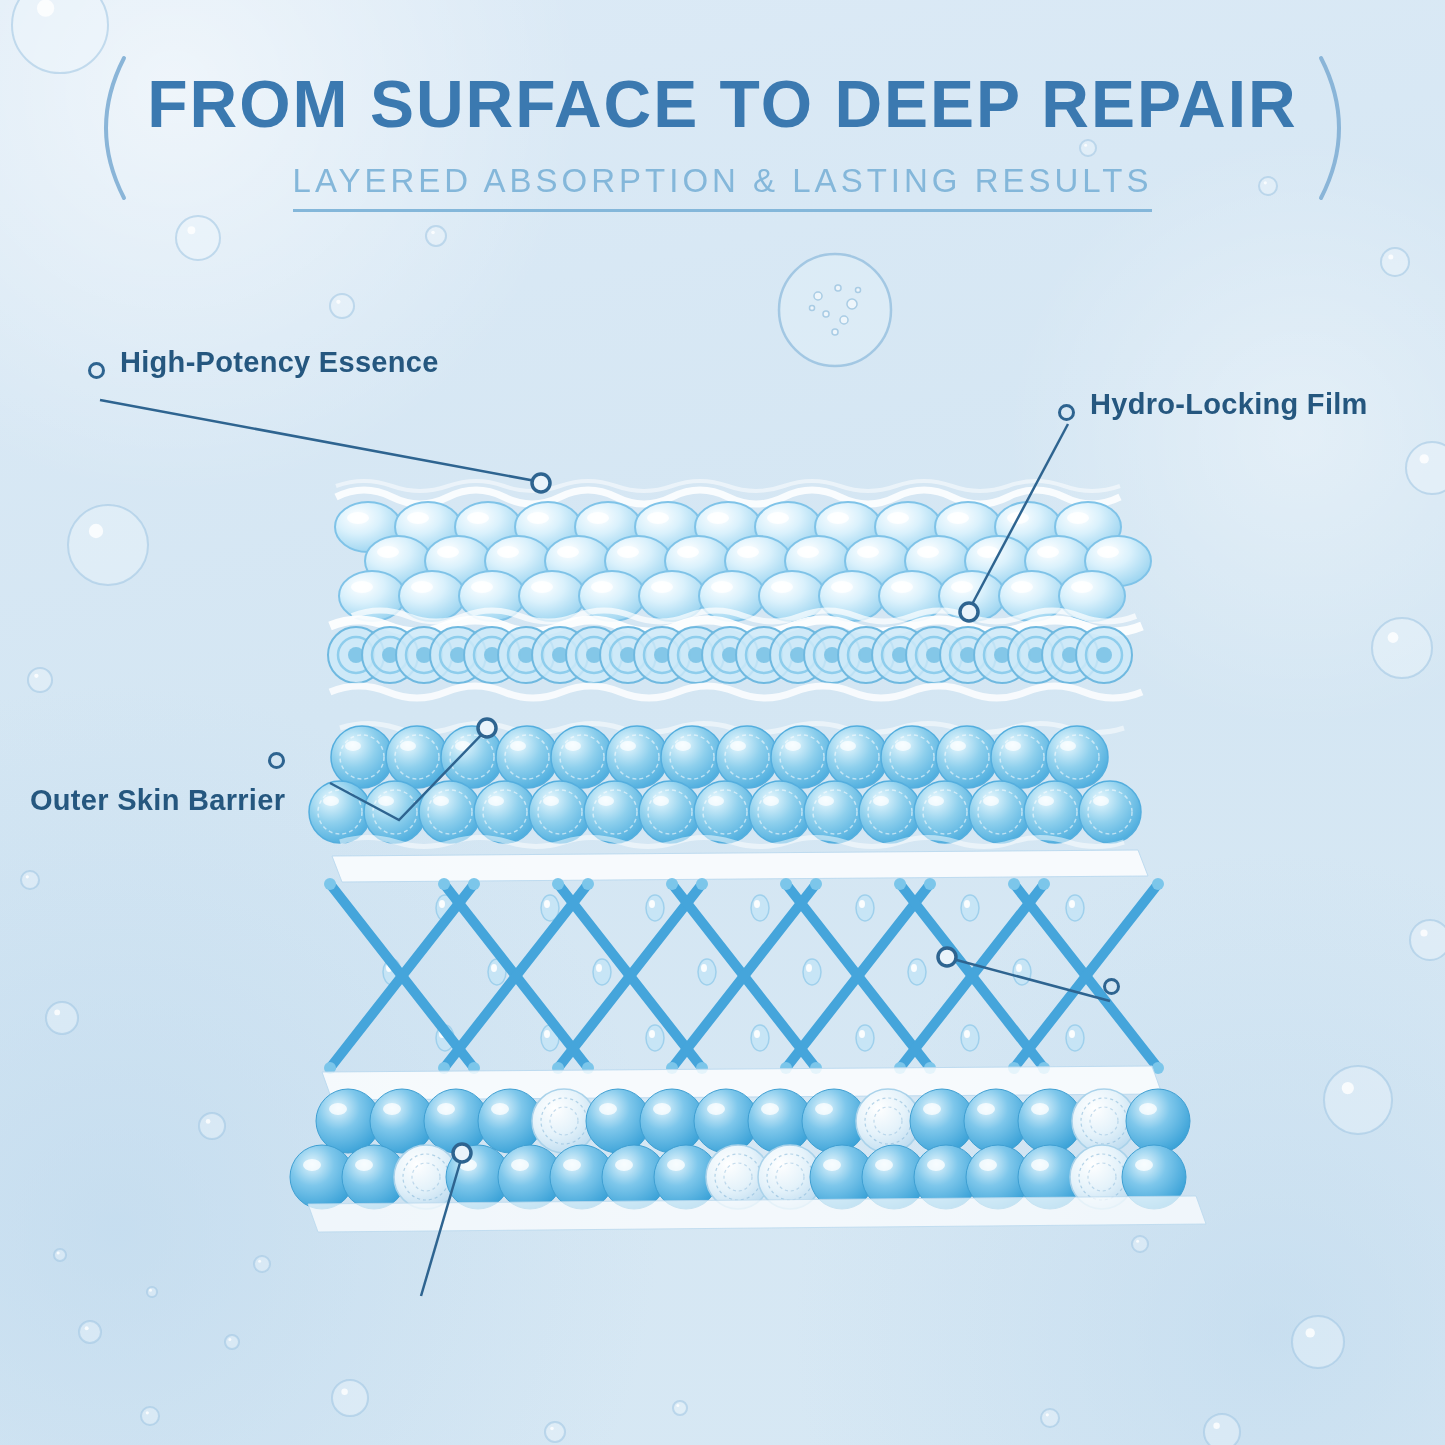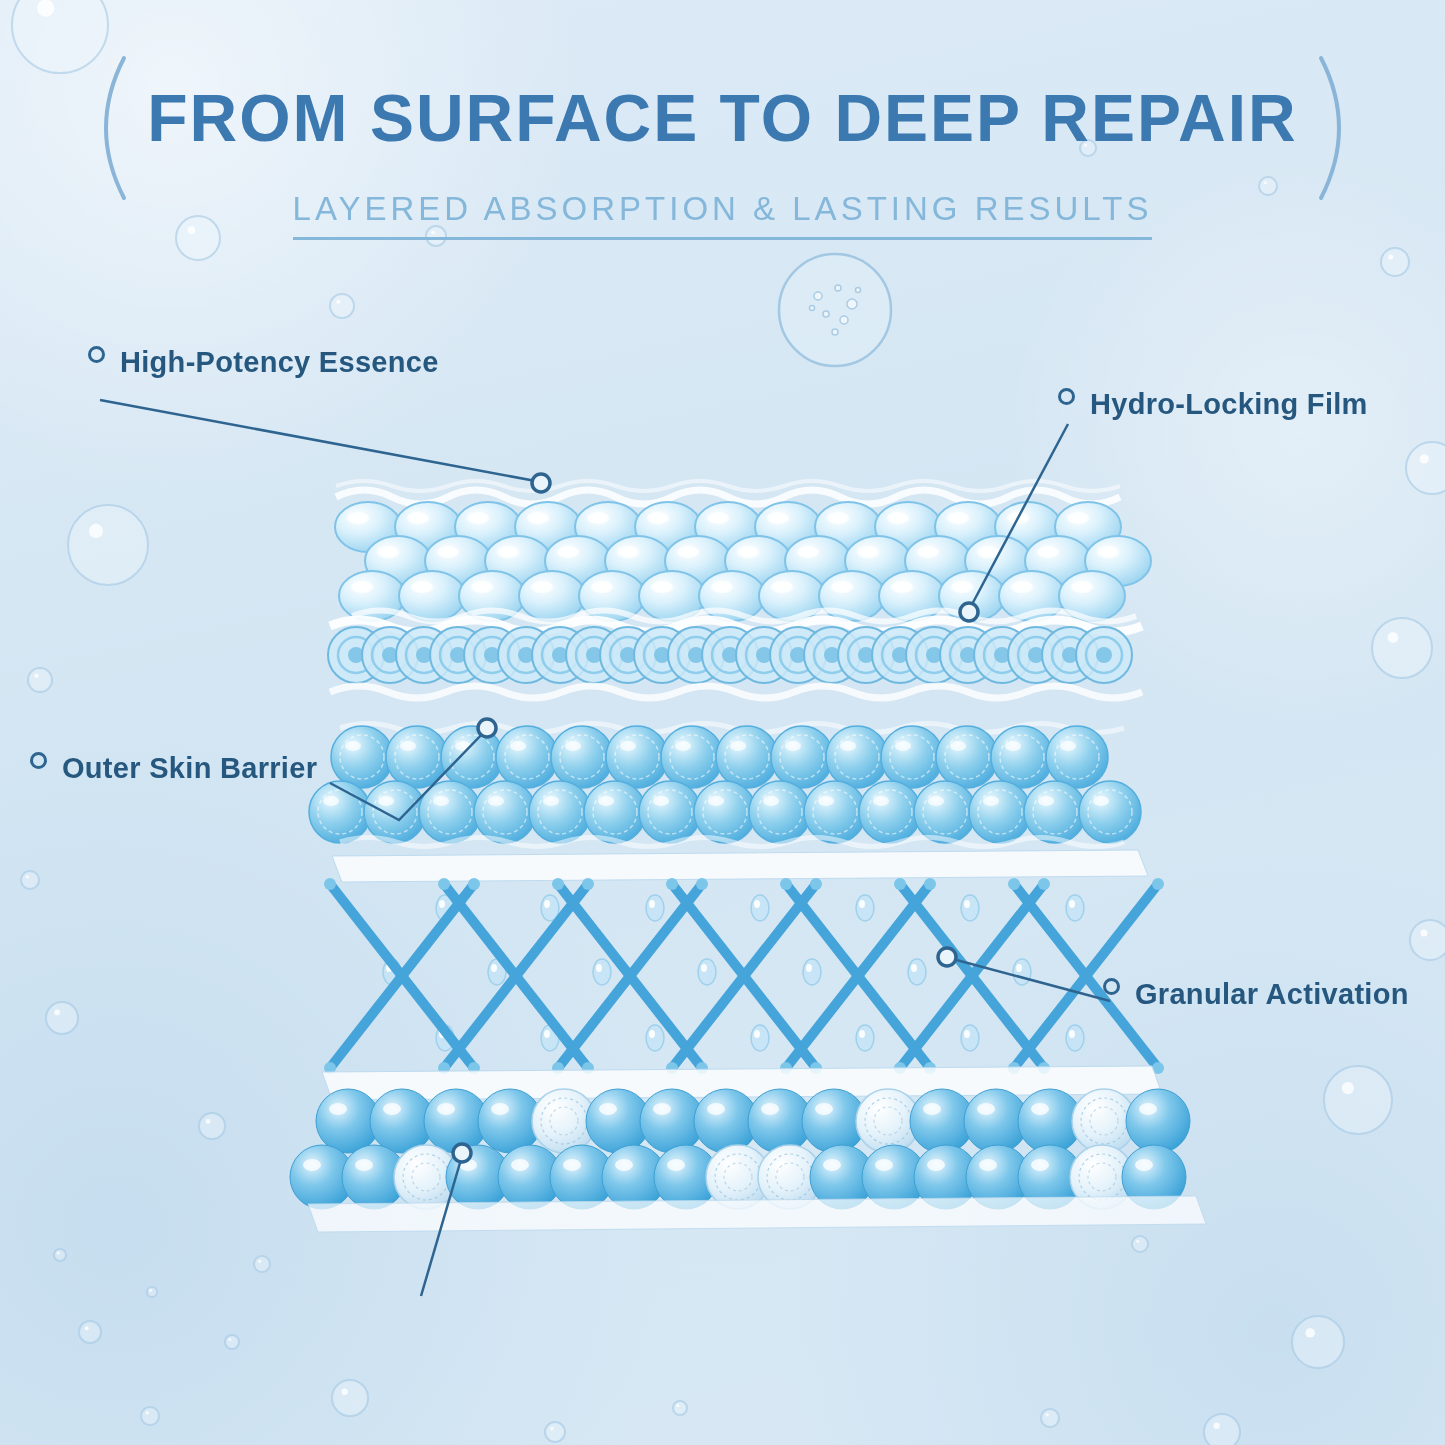--- a/index.html
+++ b/index.html
@@ -8,25 +8,25 @@
     font-family:"Liberation Sans","DejaVu Sans",sans-serif;
     background:
       radial-gradient(circle at 12% 6%, rgba(255,255,255,.55) 0%, rgba(255,255,255,0) 22%),
       radial-gradient(circle at 90% 30%, rgba(255,255,255,.35) 0%, rgba(255,255,255,0) 18%),
       radial-gradient(circle at 8% 85%, rgba(186,214,236,.55) 0%, rgba(186,214,236,0) 30%),
       radial-gradient(circle at 88% 92%, rgba(186,214,236,.5) 0%, rgba(186,214,236,0) 26%),
       linear-gradient(168deg,#dceaf6 0%,#d4e6f3 45%,#d7e8f4 100%);
   }
   svg.layer{position:absolute;left:0;top:0;}
   #header{position:absolute;top:64px;left:0;width:1445px;text-align:center;}
-  #title{margin:16px;font-size:66px;font-weight:700;letter-spacing:2px;color:var(--title-color,#3b79b0);}
+  #title{margin:2px;font-size:66px;font-weight:700;letter-spacing:2px;color:var(--title-color,#3b79b0);}
   #subtitle{display:inline-block;margin-top:18px;padding-bottom:9px;font-size:33px;font-weight:500;
     letter-spacing:4px;color:var(--subtitle-color,#84b7da);
     border-bottom:3px solid var(--subtitle-color,#84b7da);}
-  .callout{position:absolute;display:flex;align-items:flex-start;gap:15px;font-size:29px;font-weight:700;
+  .callout{position:absolute;display:flex;align-items:flex-end;gap:15px;font-size:29px;font-weight:700;
     letter-spacing:.3px;color:var(--label-color,#25577f);white-space:nowrap;}
   .marker{width:11px;height:11px;border:3.5px solid var(--line-color,#2e6490);border-radius:50%;
     background:transparent;flex:none;}
 </style>
 </head>
 <body>
 
 <div id="canvas" style="--title-color: #3b79b0; --subtitle-color: #84b7da; --label-color: #25577f; --line-color: #2e6490;">
 
   <svg id="bg" class="layer" width="1445" height="1445">
@@ -561,24 +561,23 @@
   <div class="callout" style="left:88px;top:346px;">
     <span class="marker"></span>
     <span>High-Potency Essence</span>
   </div>
 
   <div class="callout" style="left:1058px;top:388px;">
     <span class="marker"></span>
     <span>Hydro-Locking Film</span>
   </div>
 
-  <div class="callout" style="left:30px;top:752px;">
+  <div class="callout" style="left:30px;top:752px;flex-direction:column;">
     <span class="marker"></span>
     <span>Outer Skin Barrier</span>
   </div>
 
   <div class="callout" style="left:1103px;top:978px;">
     <span class="marker"></span>
-    <span>Granular Activation</span>
   </div>
 
 
 </div>
 
 </body></html>

